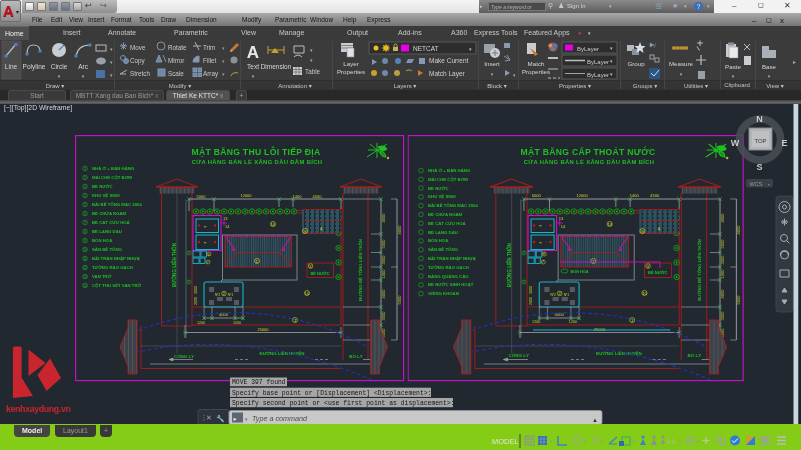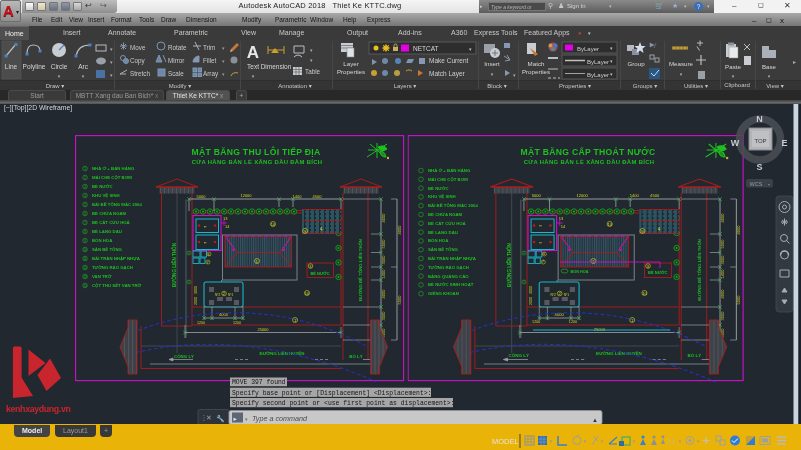--- a/index.html
+++ b/index.html
@@ -29,38 +29,37 @@
 #plabelstrip{position:absolute;left:0;top:40px;width:801px;height:10px;background:#343434;border-top:1px solid #2e2e2e;}
 .rlab{position:absolute;font-size:6px;color:#c6c6c6;}
 .rlabc{text-align:center;}
 
 #ftabs{position:absolute;left:0;top:90px;width:801px;height:10px;background:#282828;font-size:6.5px;}
 .ftab{position:absolute;top:0;height:10px;background:#3a3a3a;color:#9a9a9a;text-align:center;line-height:10px;border-radius:3px 3px 0 0;border:1px solid #4a4a4a;border-bottom:none;}
 .ftab.act{background:#525252;color:#e8e8e8;}
 
 #canvas{position:absolute;left:0;top:100px;width:801px;height:324px;background:#212830;}
 
-#sbar{position:absolute;left:0;top:424px;width:801px;height:26px;background:#eab308;}
+#sbar{position:absolute;left:0;top:424px;width:801px;height:26px;background:#84cc16;}
 .mtab{position:absolute;top:1px;height:12px;font-size:7px;line-height:12px;padding:0 8px;color:#9a9a9a;background:#383838;border-radius:0 0 4px 4px;}
 .mtab.act{background:#444;color:#efefef;font-weight:bold;}
 </style></head>
 <body>
 <div id="app">
 
 <div id="titlebar">
  <div id="qat">
   <div class="qi" style="left:3px"></div>
   <div class="qi" style="left:15px;background:linear-gradient(#efe8d0,#cfc8a8)"></div>
   <div class="qi" style="left:27px;background:linear-gradient(#9098a8,#687080)"></div>
   <div class="qi" style="left:39px;background:linear-gradient(#9098a8,#687080)"></div>
   <div class="qi" style="left:51px;background:linear-gradient(#d8d8d8,#a8a8a8)"></div>
   <div class="qi" style="left:63px;width:8px;background:none;border:none;color:#333;font-size:8px;line-height:8px">↩</div>
   <div class="qi" style="left:78px;width:8px;background:none;border:none;color:#555;font-size:8px;line-height:8px">↪</div>
  </div>
- <div id="wtitle">Autodesk AutoCAD 2018&nbsp;&nbsp;&nbsp;Thiet Ke KTTC.dwg</div>
  <div id="srch">
   <span style="position:absolute;left:1px;top:3px;font-size:5px;color:#ccc">▸</span>
   <div id="sbox">Type a keyword or phrase</div>
   <span style="position:absolute;left:69px;top:2px;font-size:7px;color:#c8c8c8">⚲</span>
   <span style="position:absolute;left:79px;top:2px;font-size:7px;color:#c8c8c8">♟</span>
   <span style="position:absolute;left:88px;top:2.5px;font-size:6px;color:#d6d6d6">Sign In</span>
   <span style="position:absolute;left:130px;top:3px;font-size:5px;color:#bbb">▾</span>
   <span style="position:absolute;left:176px;top:2px;font-size:7px;color:#9fb0d8">🛒</span>
   <span style="position:absolute;left:193px;top:2px;font-size:7px;color:#9fb0d8">★</span>
   <span style="position:absolute;left:205px;top:3px;font-size:5px;color:#bbb">▾</span>

